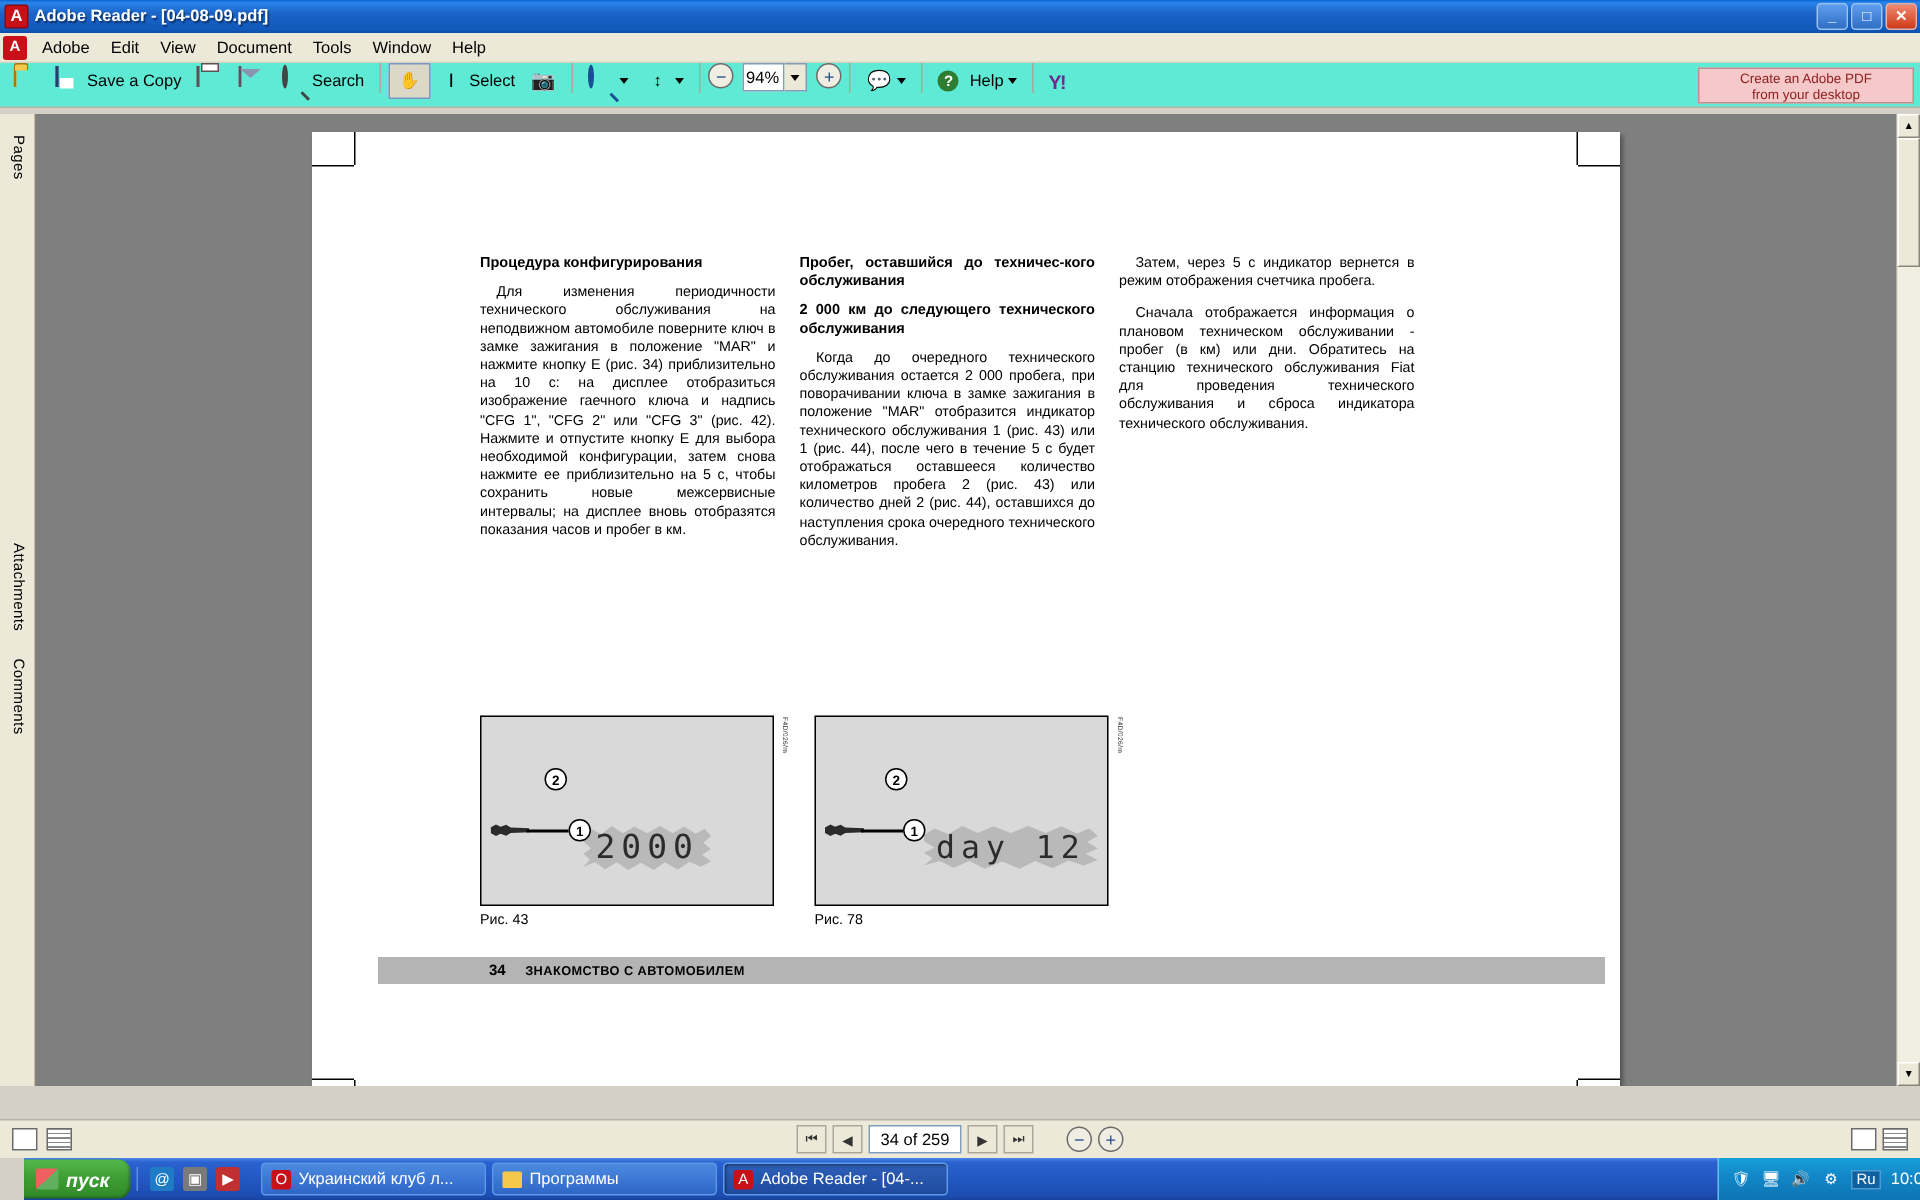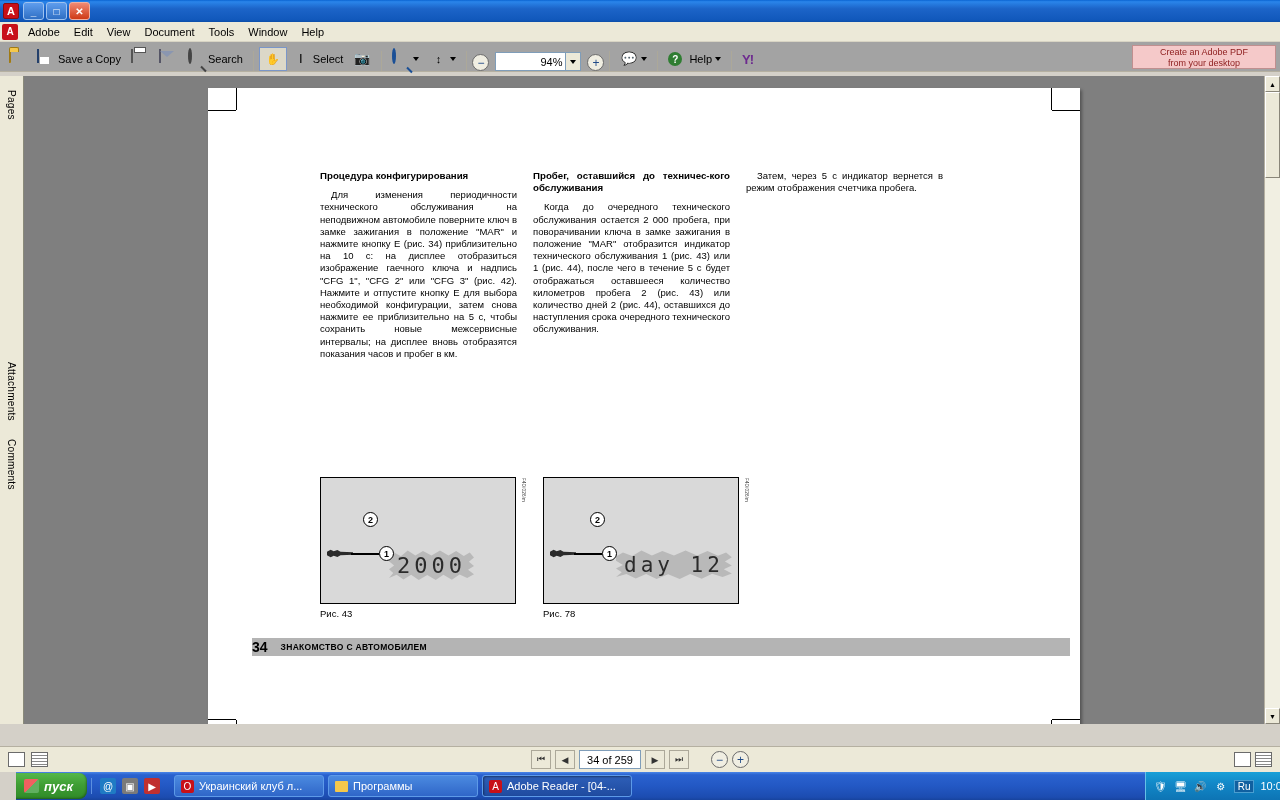--- a/index.html
+++ b/index.html
@@ -61,22 +61,22 @@
     display: flex; align-items: center; justify-content: center;
     margin-right: 3px; border-radius: 2px;
   }
   .menu-item {
     padding: 3px 7px; font-size: 11px; color: #000;
   }
 
   
   .toolbar {
     height: 30px;
-    background: #a3a3a3;
-    display: flex; align-items: flex-end;
+    background: #5eead4;
+    display: flex; align-items: flex-start;
     padding: 0 4px;
     border-bottom: 1px solid #b5b0a1;
     position: relative;
   }
   .tb-sep { width: 1px; height: 20px; background: #aca899; margin: 0 5px; }
   .tb-btn {
     height: 24px; display: flex; align-items: center;
     padding: 0 4px; gap: 3px; color: #000; font-size: 11px;
     border: 1px solid transparent;
   }
@@ -104,21 +104,21 @@
   .search-ico {
     width: 11px; height: 11px; border: 2px solid #444; border-radius: 50%;
     margin: 2px 0 0 1px;
   }
   .search-ico:after { content:''; position:absolute; right:-2px; bottom:-2px; width:7px;height:2px;background:#444;transform:rotate(45deg);}
   .mag-ico { width: 11px; height: 11px; border: 2px solid #1a4f96; border-radius: 50%; margin-top:2px;}
   .mag-ico:after { content:''; position:absolute; right:-3px; bottom:-3px; width:7px;height:2px;background:#1a4f96;transform:rotate(45deg);}
   .caret { width:0;height:0;border-left:3px solid transparent;border-right:3px solid transparent;border-top:4px solid #000; }
 
   .zoom-box {
-    width: 71px; height: 19px; background: #fff; border: 1px solid #7f9db9;
+    width: 28px; height: 19px; background: #fff; border: 1px solid #7f9db9;
     display: flex; align-items: center; justify-content: flex-end;
     padding-right: 3px; font-size: 11px;
   }
   .zoom-drop {
     width: 15px; height: 19px; background: #ece9d8; border: 1px solid #7f9db9; border-left: none;
     display: flex; align-items: center; justify-content: center;
   }
   .circ-btn {
     width: 17px; height: 17px; border-radius: 50%;
     border: 1px solid #6b6b6b; background: #f0eee2;
@@ -216,21 +216,21 @@
     position: absolute; width: 26px; height: 9px;
     background: #2b2b2b;
     clip-path: polygon(0% 30%, 14% 8%, 26% 24%, 40% 10%, 52% 30%, 100% 36%, 100% 64%, 52% 70%, 40% 90%, 26% 76%, 14% 92%, 0% 70%);
   }
   .footer-bar {
     position: absolute; left: 44px; top: 550px;
     width: 818px; height: 18px;
     background: #b4b4b4;
     display: flex; align-items: center;
   }
-  .footer-bar .pg { font-size: 14px; font-weight: bold; }
+  .footer-bar .pg { font-size: 10px; font-weight: bold; margin-left: 74px; }
   .footer-bar .ft { font-size: 8.5px; font-weight: bold; margin-left: 13px; letter-spacing: .3px;}
 
   
   .vscroll {
     width: 16px; background: #f1efe2;
     border-left: 1px solid #b5b0a1;
     display: flex; flex-direction: column;
   }
   .sb-btn {
     height: 16px; background: #ece9d8; border: 1px solid #fff;
@@ -305,20 +305,21 @@
     border-left: 1px solid #66c0e8;
   }
   .tray-ico { width: 14px; height: 14px; display:flex;align-items:center;justify-content:center;font-size:10px;}
   .lang-box { background: #1060a0; padding: 0 3px; border: 1px solid #4a9ed0; font-size: 10px; text-align: right; }
 </style>
 </head>
 <body>
 
 <div class="titlebar">
   <div class="app-icon">A</div>
+  <div class="title">Adobe Reader - [04-08-09.pdf]</div>
   <div class="win-btns">
     <div class="win-btn">
         <span style="position:absolute;bottom:2px;">_</span>
       </div>
     <div class="win-btn">□</div>
     <div class="win-btn close">✕</div>
   </div>
 </div>
 
 <div class="menubar">
@@ -425,24 +426,26 @@
       <div class="crop-mark" style="right:28px;bottom:0;width:1px;height:22px;"></div>
       <div class="crop-mark" style="right:0;bottom:22px;width:28px;height:1px;"></div>
 
       <div class="cols">
         <div class="col">
           <h4>Процедура конфигурирования</h4>
           <p>Для изменения периодичности технического обслуживания на неподвижном автомобиле поверните ключ в замке зажигания в положение "MAR" и нажмите кнопку E (рис. 34) приблизительно на 10 с: на дисплее отобразиться изображение гаечного ключа и надпись "CFG 1", "CFG 2" или "CFG 3" (рис. 42). Нажмите и отпустите кнопку E для выбора необходимой конфигурации, затем снова нажмите ее приблизительно на 5 с, чтобы сохранить новые межсервисные интервалы; на дисплее вновь отобразятся показания часов и пробег в км.</p>
         </div>
         <div class="col">
           <h4>Пробег, оставшийся до техничес-кого обслуживания</h4>
+          <h4>2 000 км до следующего технического обслуживания</h4>
           <p>Когда до очередного технического обслуживания остается 2 000 пробега, при поворачивании ключа в замке зажигания в положение "MAR" отобразится индикатор технического обслуживания 1 (рис. 43) или 1 (рис. 44), после чего в течение 5 с будет отображаться оставшееся количество километров пробега 2 (рис. 43) или количество дней 2 (рис. 44), оставшихся до наступления срока очередного технического обслуживания.</p>
         </div>
         <div class="col">
           <p>Затем, через 5 с индикатор вернется в режим отображения счетчика пробега.</p>
+          <p>Сначала отображается информация о плановом техническом обслуживании - пробег (в км) или дни. Обратитесь на станцию технического обслуживания Fiat для проведения технического обслуживания и сброса индикатора технического обслуживания.</p>
         </div>
       </div>
 
       <div class="figs">
 
 
         <div>
           <div class="fig-box">
             <div class="fig-code">F4D/026/m</div>
             <div class="burst" style="left:68px;top:28px;">

